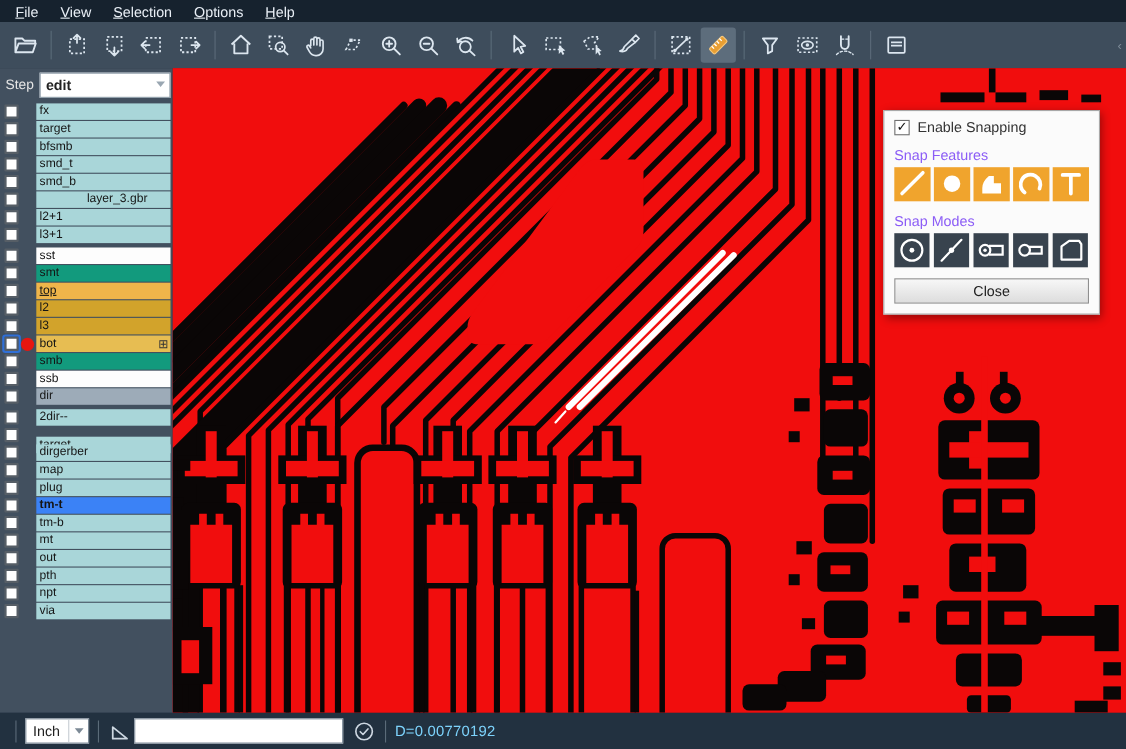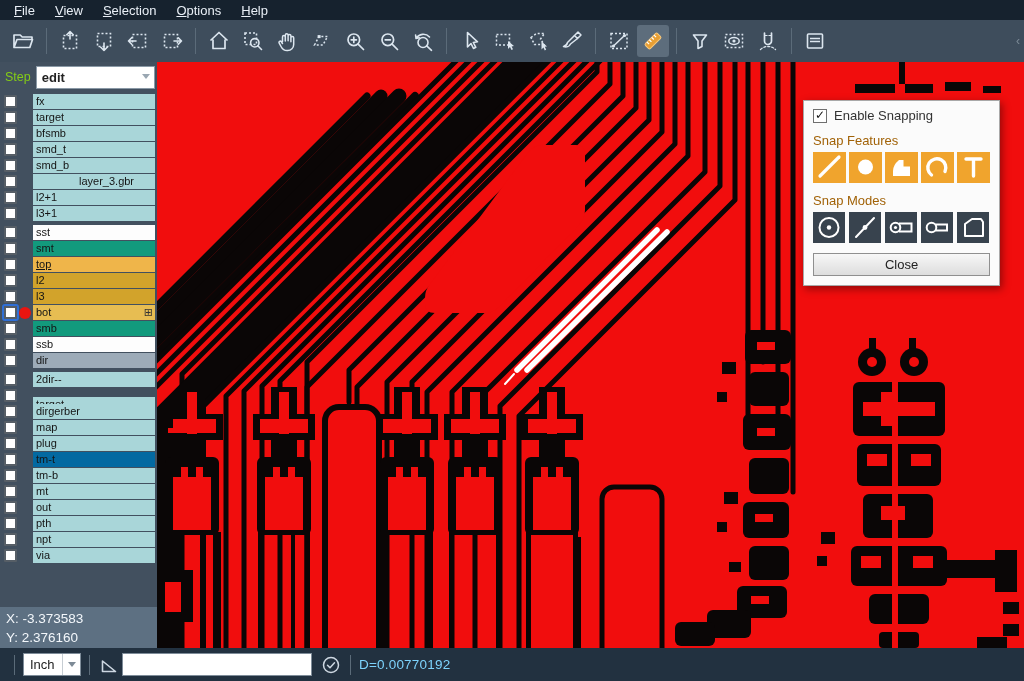--- a/index.html
+++ b/index.html
@@ -19,21 +19,21 @@
         border-radius:3px;flex:0 0 auto;margin:0 1px;}
   .tbtn.active{background:#5d6d7c;}
   .tbtn svg{display:block;}
   .tsep{width:1px;height:26px;background:#5b6b79;margin:0 6px;flex:0 0 auto;}
   .tb-overflow{margin-left:auto;margin-right:4px;color:#7d8b98;font-size:12px;}
 
   
   .sidebar{position:absolute;left:0;top:62px;width:157px;height:586px;background:#42505f;
            box-sizing:border-box;overflow:hidden;}
   .steprow{display:flex;align-items:center;height:30px;padding:0 2px 0 5px;}
-  .steplabel{color:#84cc16;font-size:12.5px;margin-right:5px;}
+  .steplabel{color:#e5e5e5;font-size:12.5px;margin-right:5px;}
   .stepselect{flex:1;height:21px;background:#fff;border:1px solid #8a99a6;display:flex;
               align-items:center;font-size:13px;font-weight:bold;color:#222;padding-left:5px;position:relative;}
   .stepselect .chev{position:absolute;right:4px;top:7px;width:0;height:0;
         border-left:4px solid transparent;border-right:4px solid transparent;border-top:5px solid #9aa7b2;}
   .layerlist{padding-top:2px;}
   .lgroup{margin-bottom:4px;}
   .layer-row{display:flex;align-items:center;height:15px;margin-bottom:1px;}
   .cb{width:9px;height:9px;background:#fff;border:2px solid #565e66;border-radius:1px;
       margin-left:4px;flex:0 0 auto;}
   .cb-focus{outline:2px solid #2f6fd6;}
@@ -64,21 +64,21 @@
   
   .dialog{position:absolute;left:803px;top:100px;width:197px;background:#fbfbfb;
           border:1px solid #a8a8a8;box-shadow:2px 3px 8px rgba(0,0,0,.4);box-sizing:border-box;z-index:5;}
   .dtitle{height:25px;display:flex;align-items:center;padding-left:9px;font-size:13px;color:#222;position:relative;}
   .dclose{position:absolute;right:4px;top:4px;width:21px;height:17px;background:#ce4b42;border:1px solid #a93832;
           color:#fff;font-size:11px;line-height:15px;text-align:center;box-sizing:border-box;}
   .drow{display:flex;align-items:center;margin:7px 9px 0 9px;}
   .dcb{width:12px;height:12px;background:#fff;border:1px solid #6f6f6f;flex:0 0 auto;
        font-size:12px;line-height:11px;text-align:center;color:#111;font-family:"DejaVu Sans",sans-serif;}
   .dcb-label{font-size:13px;color:#333;margin-left:7px;}
-  .dsection{font-size:13px;color:#a16207;margin:10px 9px 4px 9px;}
+  .dsection{font-size:13px;color:#8b5cf6;margin:10px 9px 4px 9px;}
   .icnrow{display:flex;margin:0 9px;gap:3px;}
   .fbtn{width:33px;height:31px;background:#f0a42d;display:flex;align-items:center;justify-content:center;}
   .mbtn{width:32px;height:31px;background:#38434e;display:flex;align-items:center;justify-content:center;margin-right:1px;}
   .dclosebtn{display:block;margin:10px 9px 9px 9px;width:177px;height:23px;
              background:linear-gradient(#f7f7f7,#dddddd);border:1px solid #8f8f8f;
              font-size:13px;color:#222;font-family:"Liberation Sans",sans-serif;}
 </style>
 </head>
 <body>
 
@@ -358,21 +358,21 @@
             <span class="lname" style="background: rgb(169, 214, 217);">map</span>
           </div>
           <div class="layer-row">
             <span class="cb"></span>
             <span class="dotslot"></span>
             <span class="lname" style="background: rgb(169, 214, 217);">plug</span>
           </div>
           <div class="layer-row">
             <span class="cb"></span>
             <span class="dotslot"></span>
-            <span class="lname" style="background: #0369a1;">tm-t</span>
+            <span class="lname" style="background: #3b82f6; font-weight: bold;">tm-t</span>
           </div>
           <div class="layer-row">
             <span class="cb"></span>
             <span class="dotslot"></span>
             <span class="lname" style="background: rgb(169, 214, 217);">tm-b</span>
           </div>
           <div class="layer-row">
             <span class="cb"></span>
             <span class="dotslot"></span>
             <span class="lname" style="background: rgb(169, 214, 217);">mt</span>
@@ -391,24 +391,20 @@
             <span class="cb"></span>
             <span class="dotslot"></span>
             <span class="lname" style="background: rgb(169, 214, 217);">npt</span>
           </div>
           <div class="layer-row">
             <span class="cb"></span>
             <span class="dotslot"></span>
             <span class="lname" style="background: rgb(169, 214, 217);">via</span>
           </div>
         </div>
-    </div>
-    <div class="coordpanel">
-      <div>X: -3.373583</div>
-      <div>Y: 2.376160</div>
     </div>
   </div>
 
   <div class="canvas">
     <svg width="867" height="586" viewBox="0 0 867 586">
       <rect width="867" height="586" fill="#f10d0d"></rect>
       <g stroke="#0a0606" fill="none" stroke-linecap="round" stroke-linejoin="round">
 
         <path d="M210 34 L-8 252" stroke-width="7"></path>
         <path d="M224 34 L-8 266" stroke-width="13"></path>

